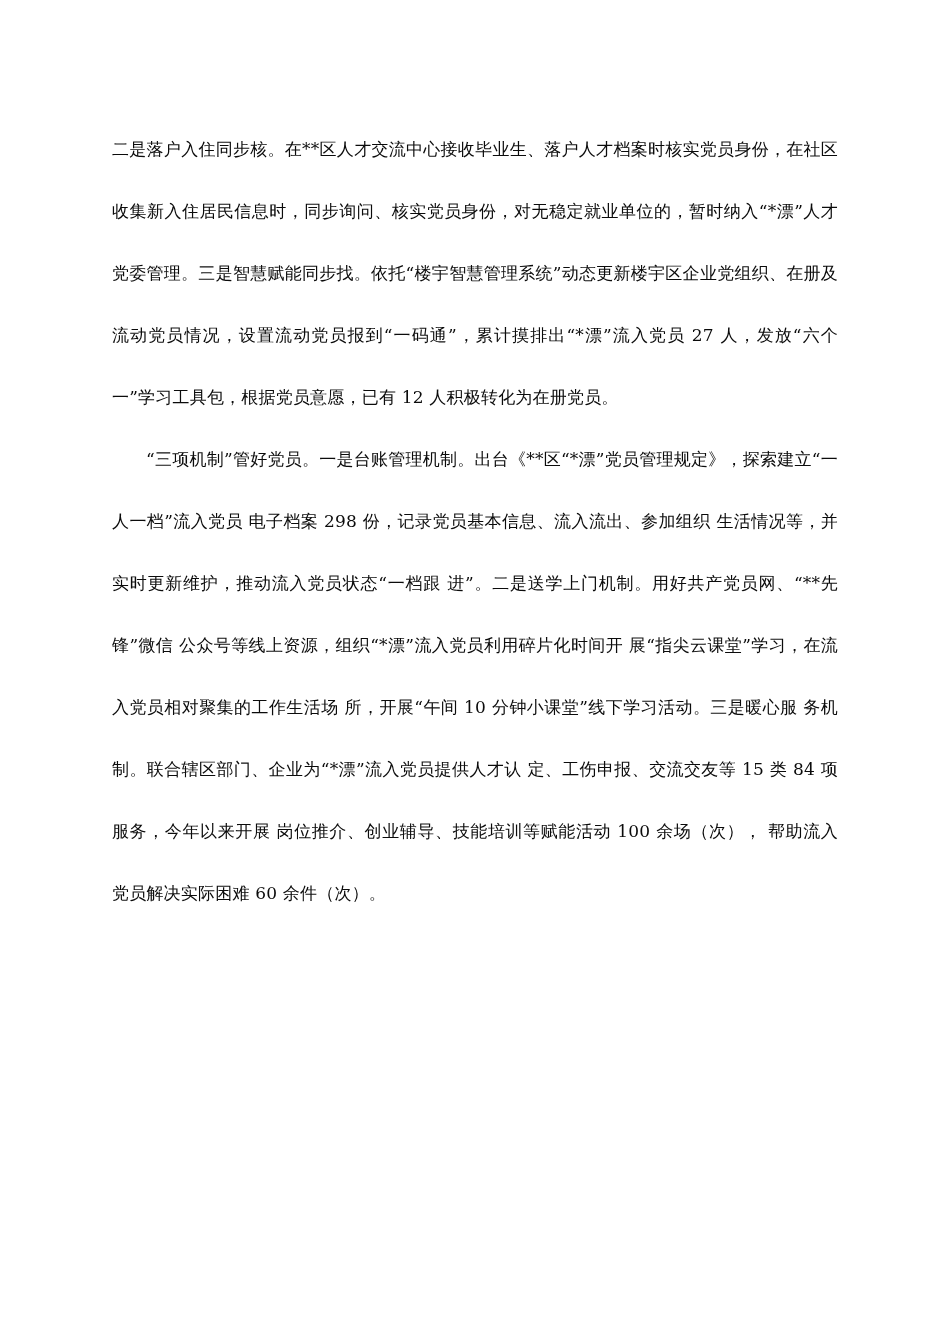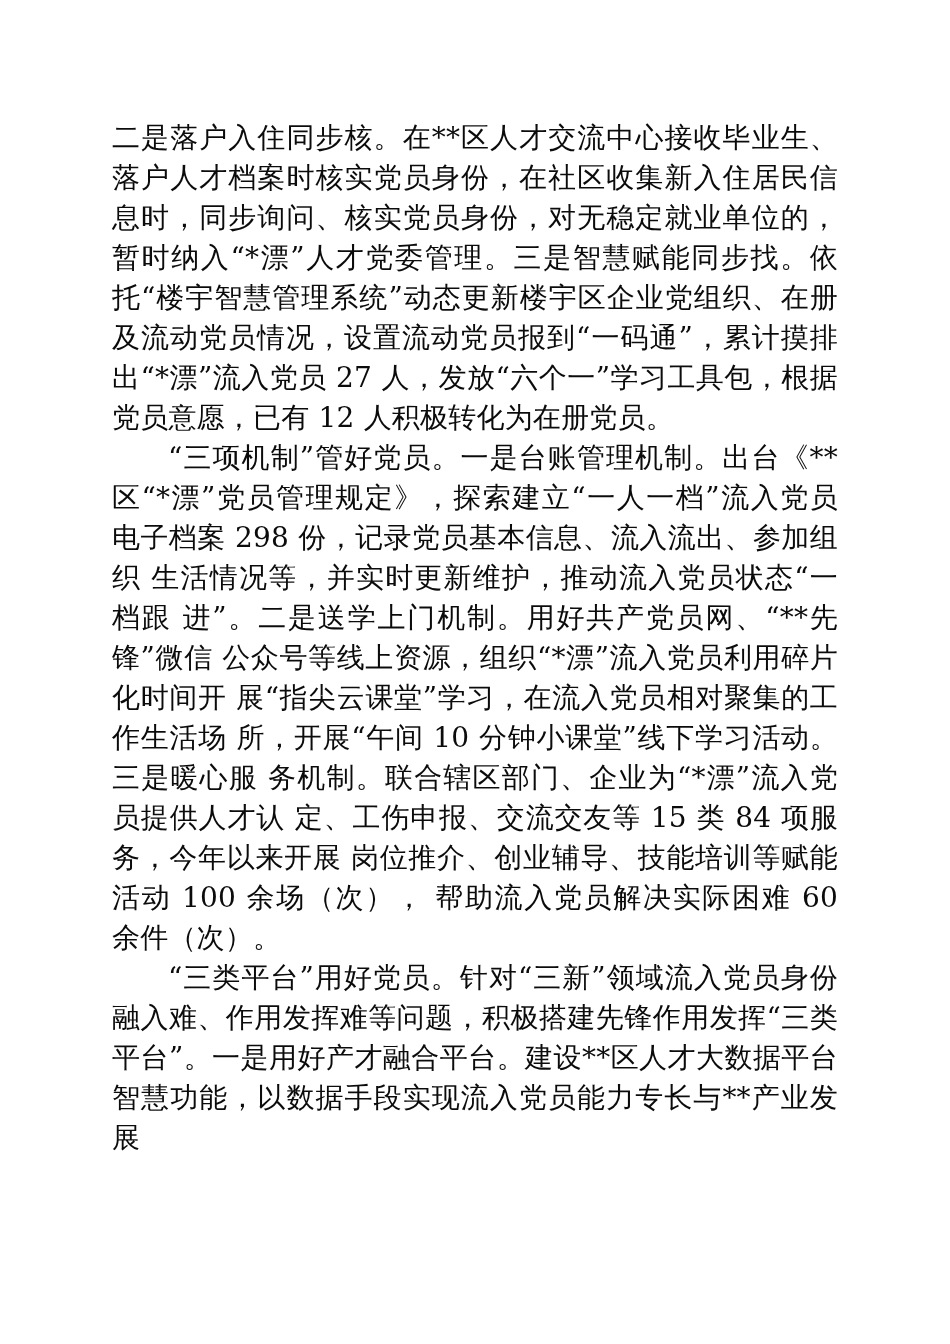--- a/index.html
+++ b/index.html
@@ -15,37 +15,36 @@
   }
   .page {
     position: relative;
     width: 950px;
     height: 1344px;
     box-sizing: border-box;
     padding: 118px 112px 60px 112px;
     background: #ffffff;
   }
   .doc-body {
-    font-size: 28px;
-    line-height: 40px;
+    font-size: 17px;
+    line-height: 62px;
     text-align: justify;
     text-justify: inter-ideograph;
     letter-spacing: 0.2px;
   }
   .para {
     margin: 0 0 0 0;
     text-indent: 0;
     white-space: pre-wrap;
   }
   .para.indented {
     text-indent: 2em;
   }
 </style>
 </head>
 <body>
 
 <div class="page">
   <div class="doc-body">
     <p class="para">二是落户入住同步核。在**区人才交流中心接收毕业生、落户人才档案时核实党员身份，在社区收集新入住居民信息时，同步询问、核实党员身份，对无稳定就业单位的，暂时纳入“*漂”人才党委管理。三是智慧赋能同步找。依托“楼宇智慧管理系统”动态更新楼宇区企业党组织、在册及流动党员情况，设置流动党员报到“一码通”，累计摸排出“*漂”流入党员 27 人，发放“六个一”学习工具包，根据党员意愿，已有 12 人积极转化为在册党员。</p>
     <p class="para indented">“三项机制”管好党员。一是台账管理机制。出台《**区“*漂”党员管理规定》，探索建立“一人一档”流入党员 电子档案 298 份，记录党员基本信息、流入流出、参加组织 生活情况等，并实时更新维护，推动流入党员状态“一档跟 进”。二是送学上门机制。用好共产党员网、“**先锋”微信 公众号等线上资源，组织“*漂”流入党员利用碎片化时间开 展“指尖云课堂”学习，在流入党员相对聚集的工作生活场 所，开展“午间 10 分钟小课堂”线下学习活动。三是暖心服 务机制。联合辖区部门、企业为“*漂”流入党员提供人才认 定、工伤申报、交流交友等 15 类 84 项服务，今年以来开展 岗位推介、创业辅导、技能培训等赋能活动 100 余场（次）， 帮助流入党员解决实际困难 60 余件（次）。</p>
-    <p class="para indented">“三类平台”用好党员。针对“三新”领域流入党员身份融入难、作用发挥难等问题，积极搭建先锋作用发挥“三类平台”。一是用好产才融合平台。建设**区人才大数据平台 智慧功能，以数据手段实现流入党员能力专长与**产业发展</p>
   </div>
 </div>
 
 </body></html>

